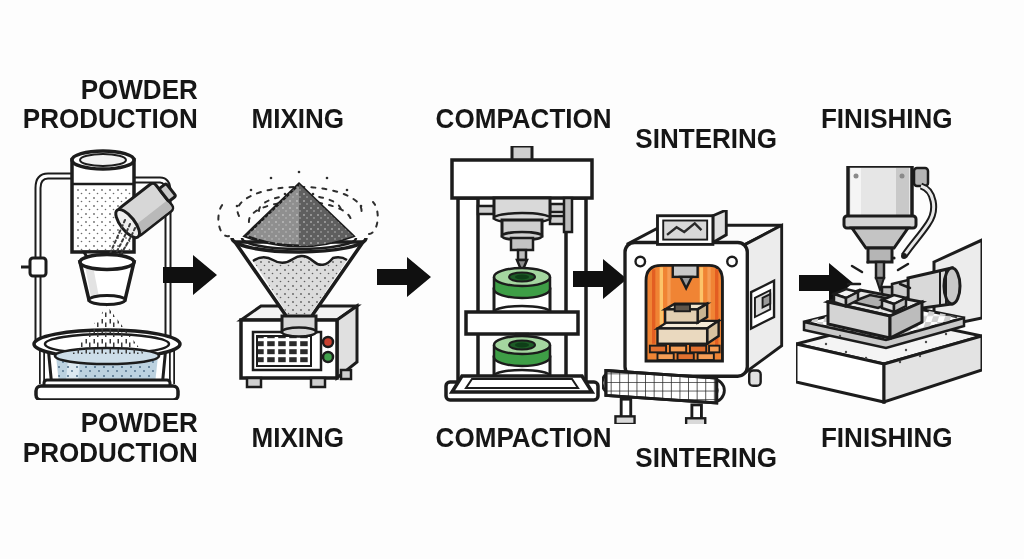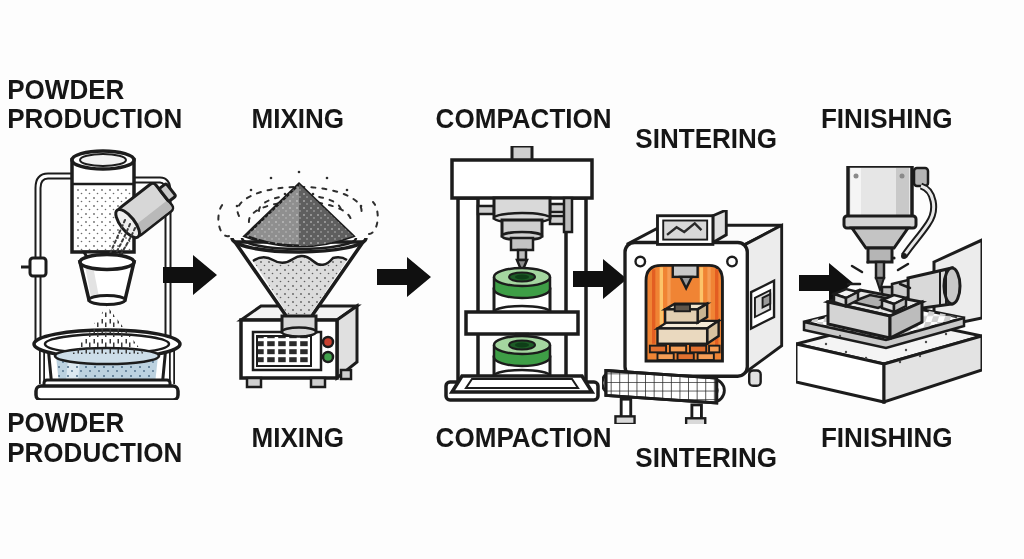--- a/index.html
+++ b/index.html
@@ -4,21 +4,21 @@
 <style>
   html,body{margin:0;padding:0;background:#ffffff;}
   .canvas{
     position:relative;width:1024px;height:559px;background:#fdfdfd;
     font-family:"Liberation Sans",sans-serif;overflow:hidden;
   }
   .stage{position:absolute;top:0;height:559px;}
   .stage-label{
     position:absolute;left:0;right:0;display:flex;justify-content:center;
     font-weight:700;font-size:28px;line-height:1.06;color:#161616;
-    text-align:left;
+    text-align:right;
   }
   .stage-label span{display:block;transform:scaleX(.93);transform-origin:50% 50%;}
   .stage-label.top{top:62px;height:72px;align-items:flex-end;}
   .stage-label.bottom{top:406px;height:64px;align-items:center;}
   .fig{position:absolute;}
   .arrow{position:absolute;width:54px;height:40px;}
   .arrow svg{display:block;width:100%;height:100%;}
   .s1{left:0;width:205px;}
   .s2{left:205px;width:185px;}
   .s3{left:428px;width:192px;}

